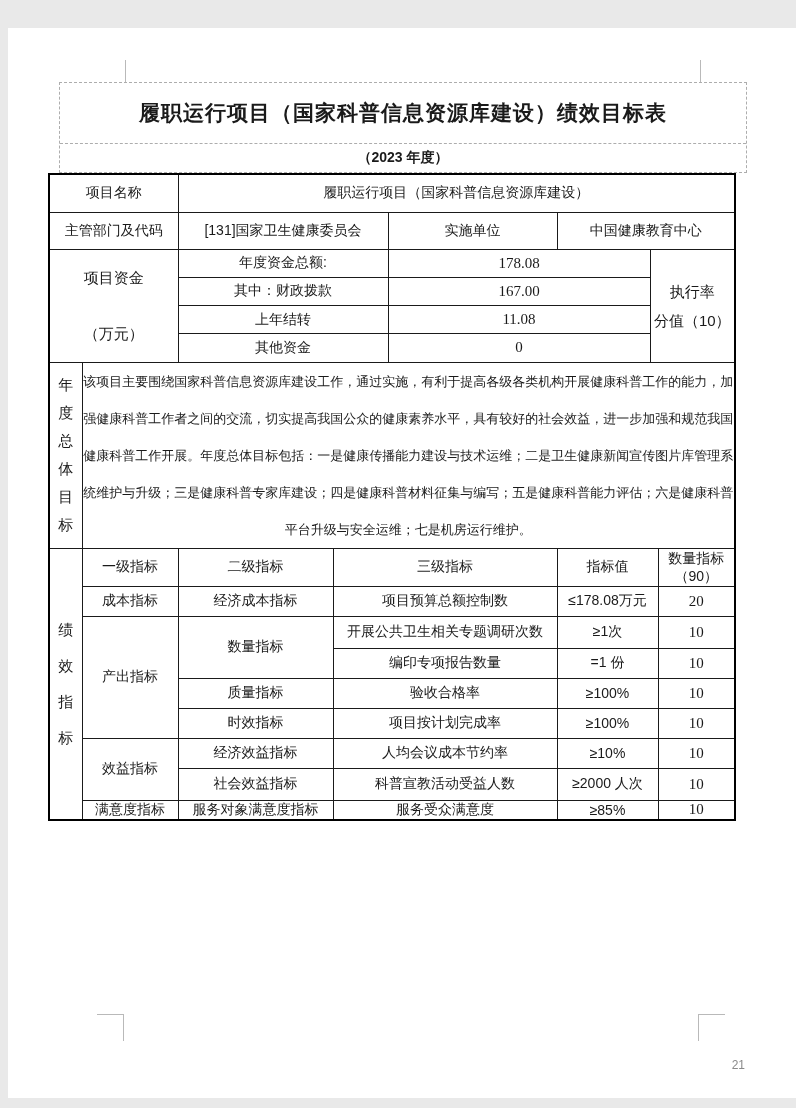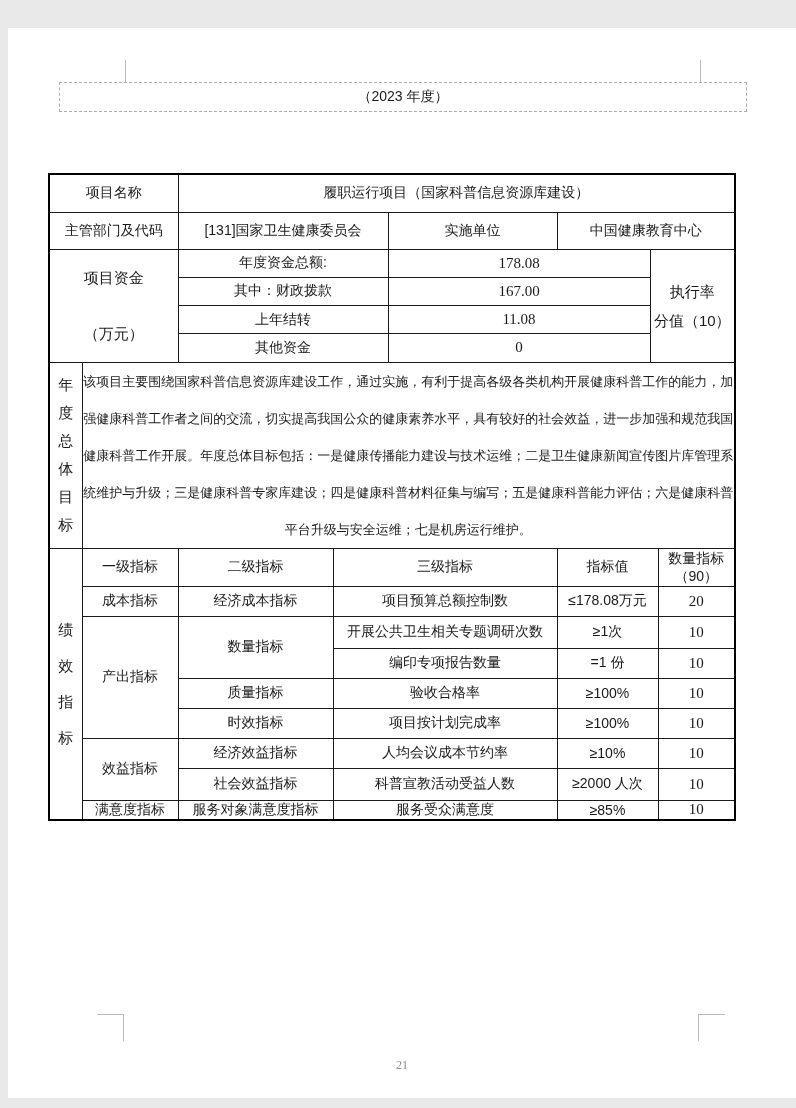--- a/index.html
+++ b/index.html
@@ -11,47 +11,48 @@
   .tick{position:absolute;width:0;height:22px;border-left:1px solid #b9b9b9;top:32px;}
   .tick.left{left:117px;} .tick.right{left:692px;}
   .corner{position:absolute;width:26px;height:26px;top:986px;}
   .corner.bl{left:89px;border-top:1px solid #b9b9b9;border-right:1px solid #b9b9b9;}
   .corner.br{left:690px;border-top:1px solid #b9b9b9;border-left:1px solid #b9b9b9;}
 
   
   .title-frame{position:absolute;left:51px;top:54px;width:686px;border:1px dashed #adadad;background:#fff;}
   .title-row{height:60px;display:flex;align-items:center;justify-content:center;
     border-bottom:1px dashed #adadad;font-size:21px;font-weight:bold;letter-spacing:1px;}
-  .subtitle-row{height:28px;display:flex;align-items:center;justify-content:center;font-size:14px;}
+  .subtitle-row{height:28px;display:flex;align-items:center;justify-content:center;font-size:14px;font-weight:bold;}
 
   
   table.doc{position:absolute;left:40px;top:145px;width:686px;border-collapse:collapse;
     table-layout:fixed;border:2px solid #000;font-size:14px;}
   table.doc td{border:1px solid #1a1a1a;text-align:center;vertical-align:middle;
     padding:0;overflow:hidden;}
   td.num{font-family:"Liberation Serif","DejaVu Serif",serif;font-size:15px;margin-left:12px;}
   td.val{text-align:right;padding-right:10px;}
   td.l3cell{text-align:left;padding-left:8px;}
   td.goal-text{text-align:justify;padding:6px 12px 6px 14px;line-height:37px;font-size:13px;vertical-align:top;}
   .vstack{display:flex;flex-direction:column;align-items:center;justify-content:center;line-height:38px;font-size:15px;}
   .two-line{line-height:29px;}
   .fund-label{line-height:56px;}
-  .pagenum{position:absolute;left:51px;top:1030px;width:686px;text-align:center;
-    font-size:12px;color:#8a8a8a;font-family:Liberation Serif, serif;}
+  .pagenum{position:absolute;left:51px;top:1030px;width:686px;text-align:right;
+    font-size:12px;color:#8a8a8a;font-family:Liberation Sans, sans-serif;}
 </style>
 </head>
 <body>
 
 <div class="canvas">
   <div class="page">
 
     <div class="tick left"></div>
     <div class="tick right"></div>
 
     <div class="title-frame">
+      <div class="title-row">履职运行项目（国家科普信息资源库建设）绩效目标表</div>
       <div class="subtitle-row">（2023 年度）</div>
     </div>
 
     <table class="doc">
       <colgroup>
         <col style="width:33px">
           <col style="width:96px">
           <col style="width:155px">
           <col style="width:55px">
         <col style="width:169px">

